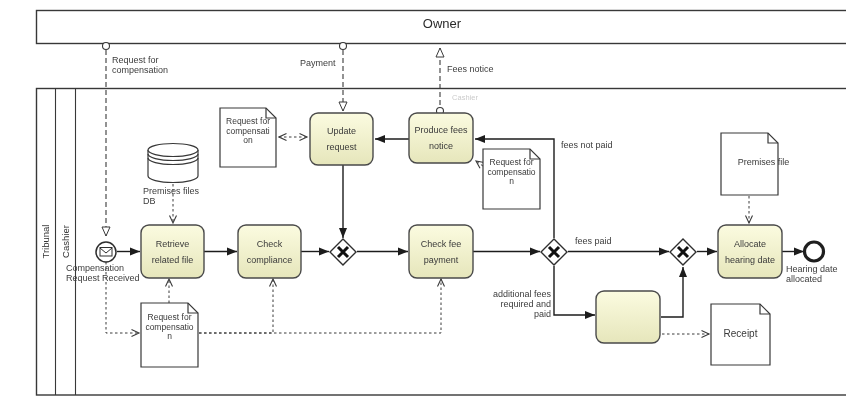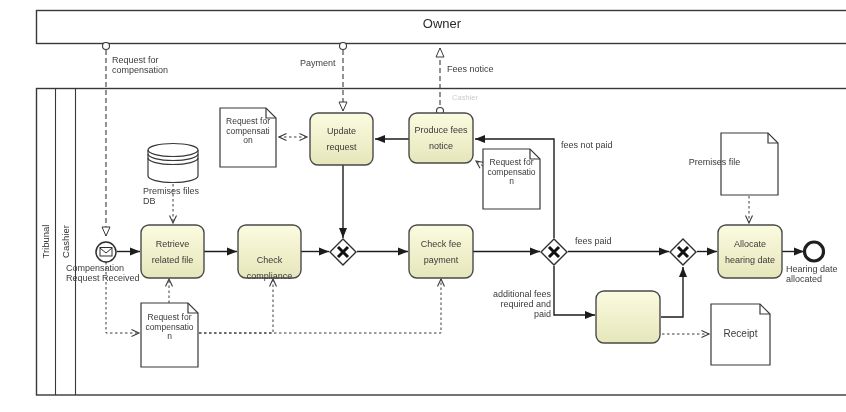--- a/index.html
+++ b/index.html
@@ -173,30 +173,30 @@
   <div class="owner-label">Owner</div>
   <div class="pool-band" style="left:13px; top:88px; width:19px; height:307px;">
     <span>Tribunal</span>
   </div>
   <div class="pool-band" style="left:32px; top:88px; width:20px; height:307px;">
     <span>Cashier</span>
   </div>
   <div class="watermark">Cashier</div>
 
   <div class="task-label" style="left:120px; top:226px; width:59px; height:51px;">Retrieve related file</div>
-  <div class="task-label" style="left:217px; top:242px; width:59px; height:51px;">Check compliance</div>
+  <div class="task-label" style="left:217px; top:226px; width:59px; height:51px;">Check compliance</div>
   <div class="task-label" style="left:289px; top:114px; width:59px; height:50px;">Update request</div>
   <div class="task-label" style="left:388px; top:226px; width:60px; height:51px;">Check fee payment</div>
   <div class="task-label" style="left:387px; top:114px; width:62px; height:48px;">Produce fees notice</div>
   <div class="task-label" style="left:697px; top:226px; width:60px; height:51px;">Allocate hearing date</div>
 
   <div class="do-label" style="left:201px; top:117px; width:48px;">Request for compensation</div>
   <div class="do-label" style="left:464px; top:158px; width:49px;">Request for compensation</div>
   <div class="do-label" style="left:122px; top:313px; width:49px;">Request for compensation</div>
-  <div class="do-label" style="left:664px; top:158px; width:55px; font-size:9px;">Premises file</div>
+  <div class="do-label" style="left:713px; top:158px; width:55px; font-size:9px;">Premises file</div>
   <div class="do-label" style="left:690px; top:329px; width:55px; font-size:10px;">Receipt</div>
   <div class="lbl c" style="left:120px; top:186px; width:60px;">Premises files DB</div>
 
   <div class="lbl c" style="left:43px; top:263px; width:80px;">Compensation Request Received</div>
   <div class="lbl c" style="left:763px; top:264px; width:56px;">Hearing date allocated</div>
 
   <div class="lbl" style="left:89px; top:55px; width:62px;">Request for compensation</div>
   <div class="lbl nowrap" style="left:277px; top:58px;">Payment</div>
   <div class="lbl nowrap" style="left:424px; top:64px;">Fees notice</div>
 

